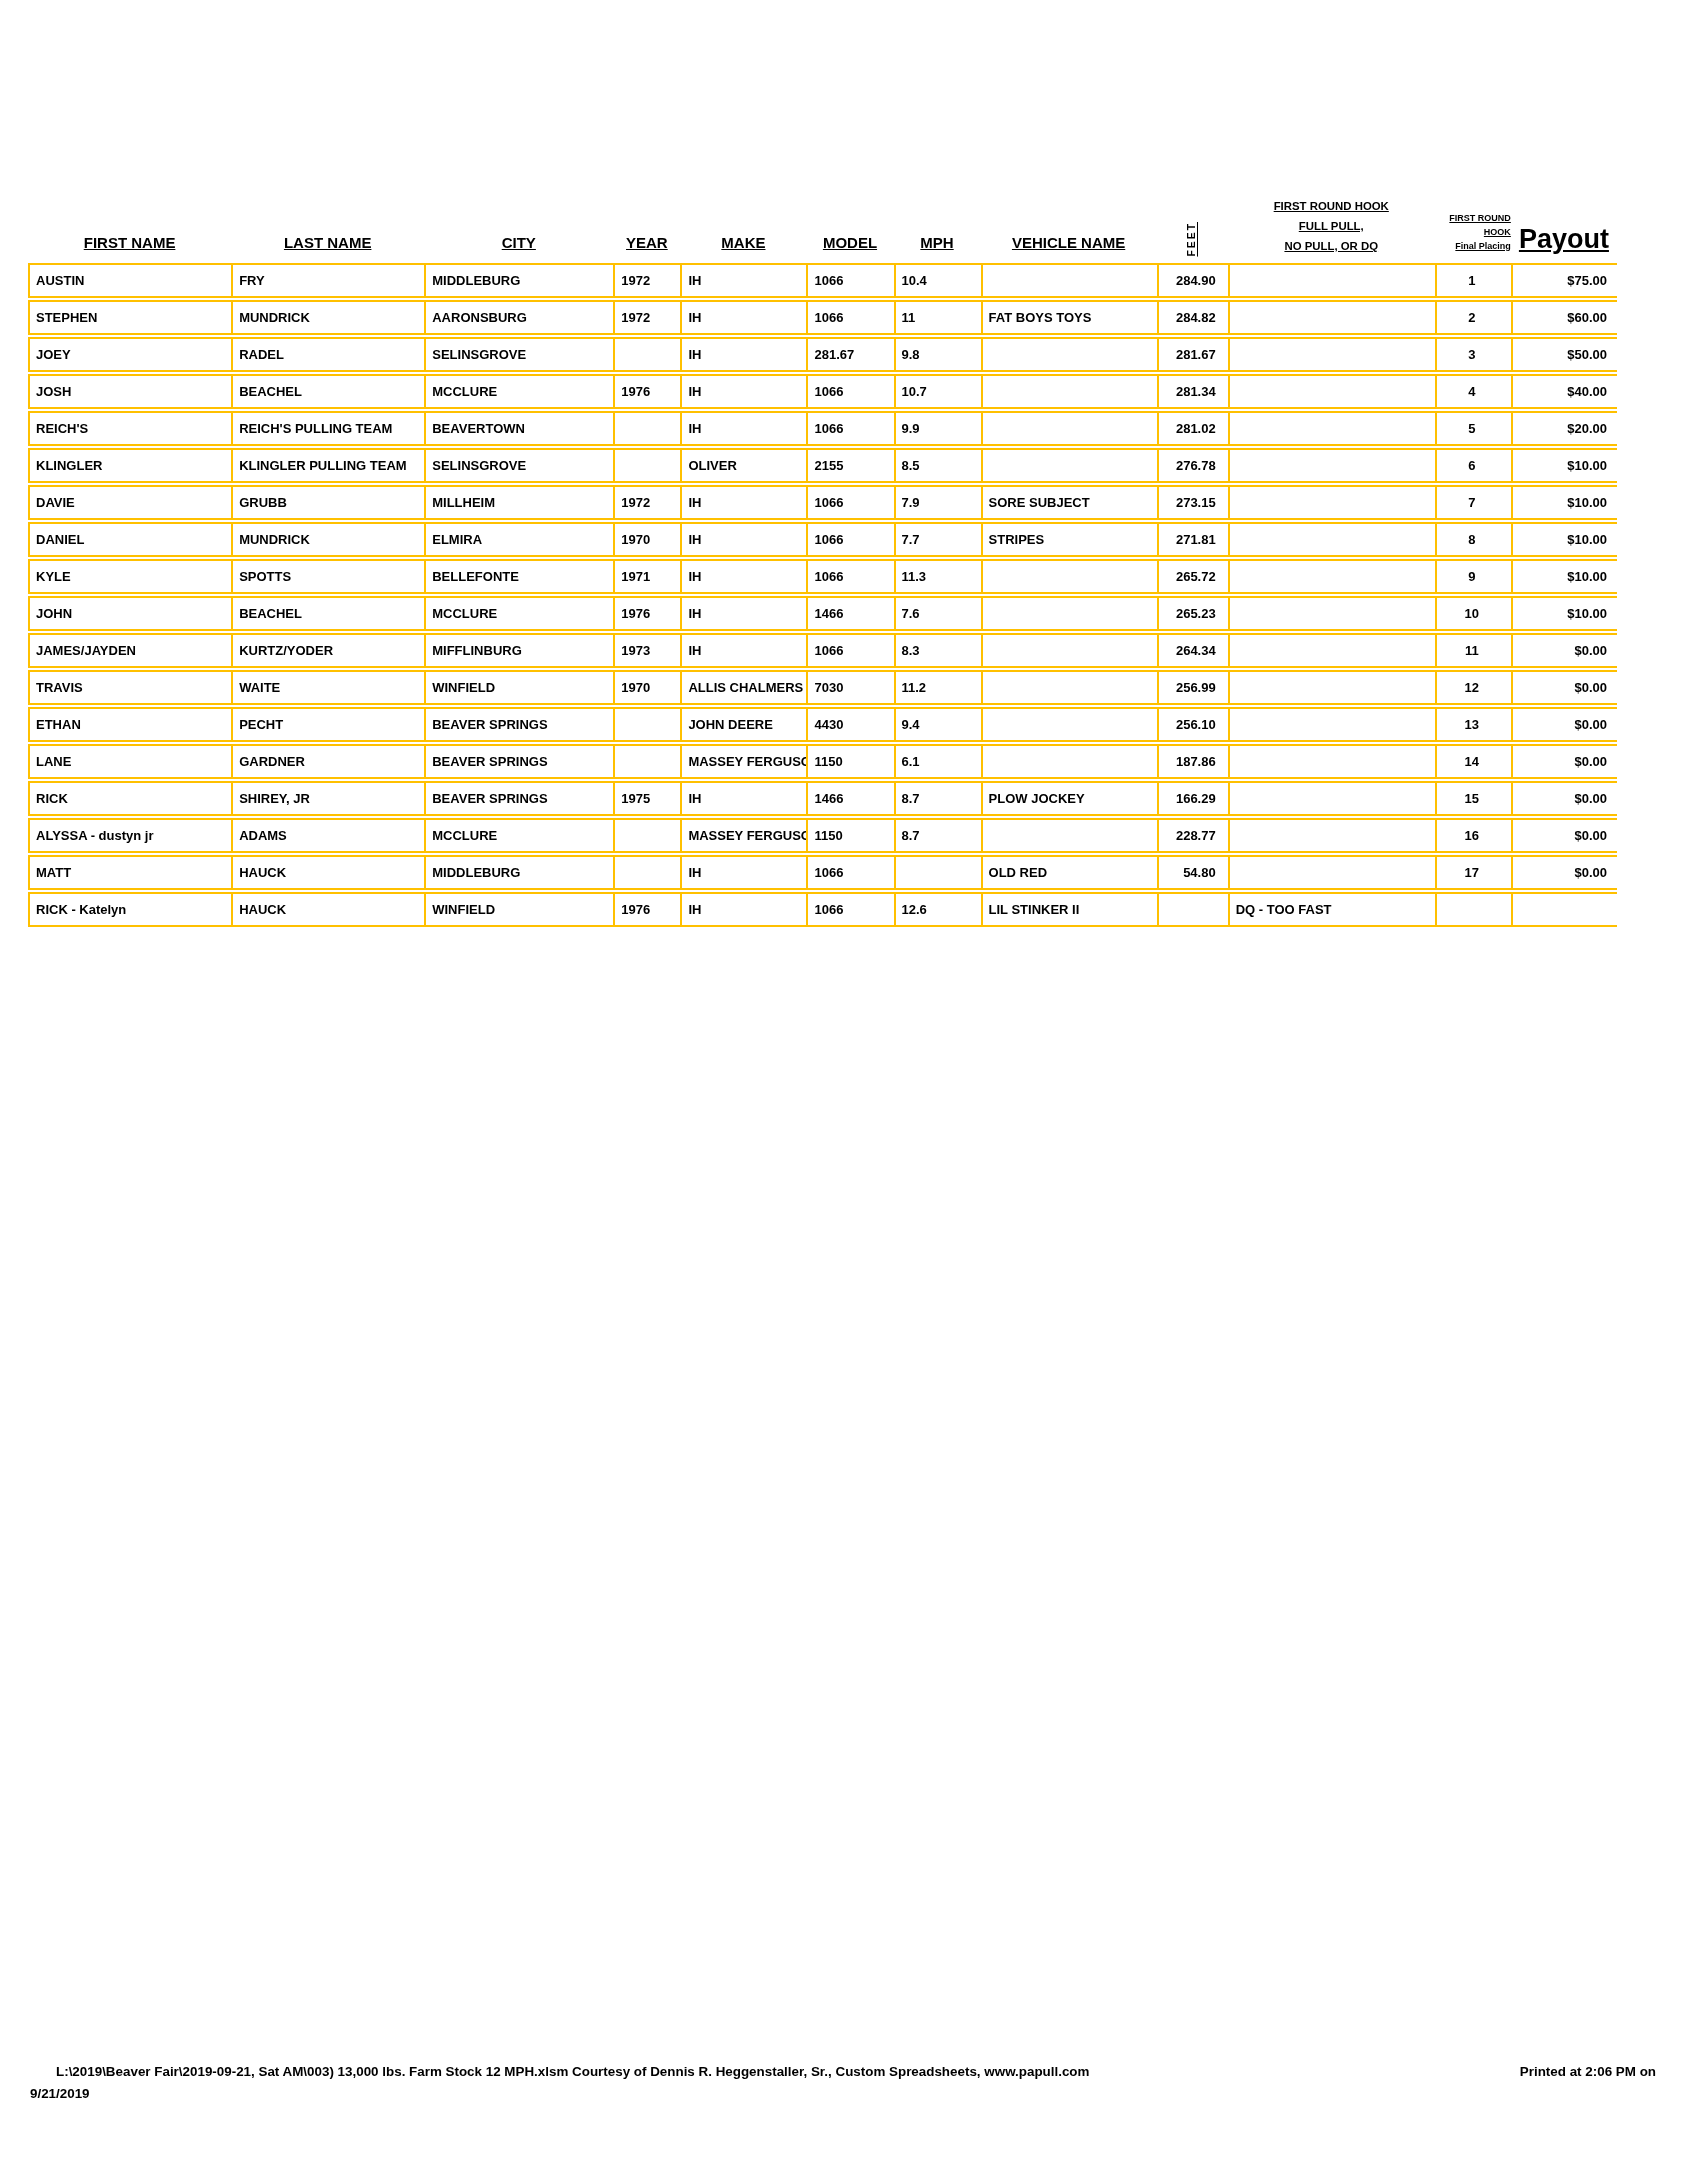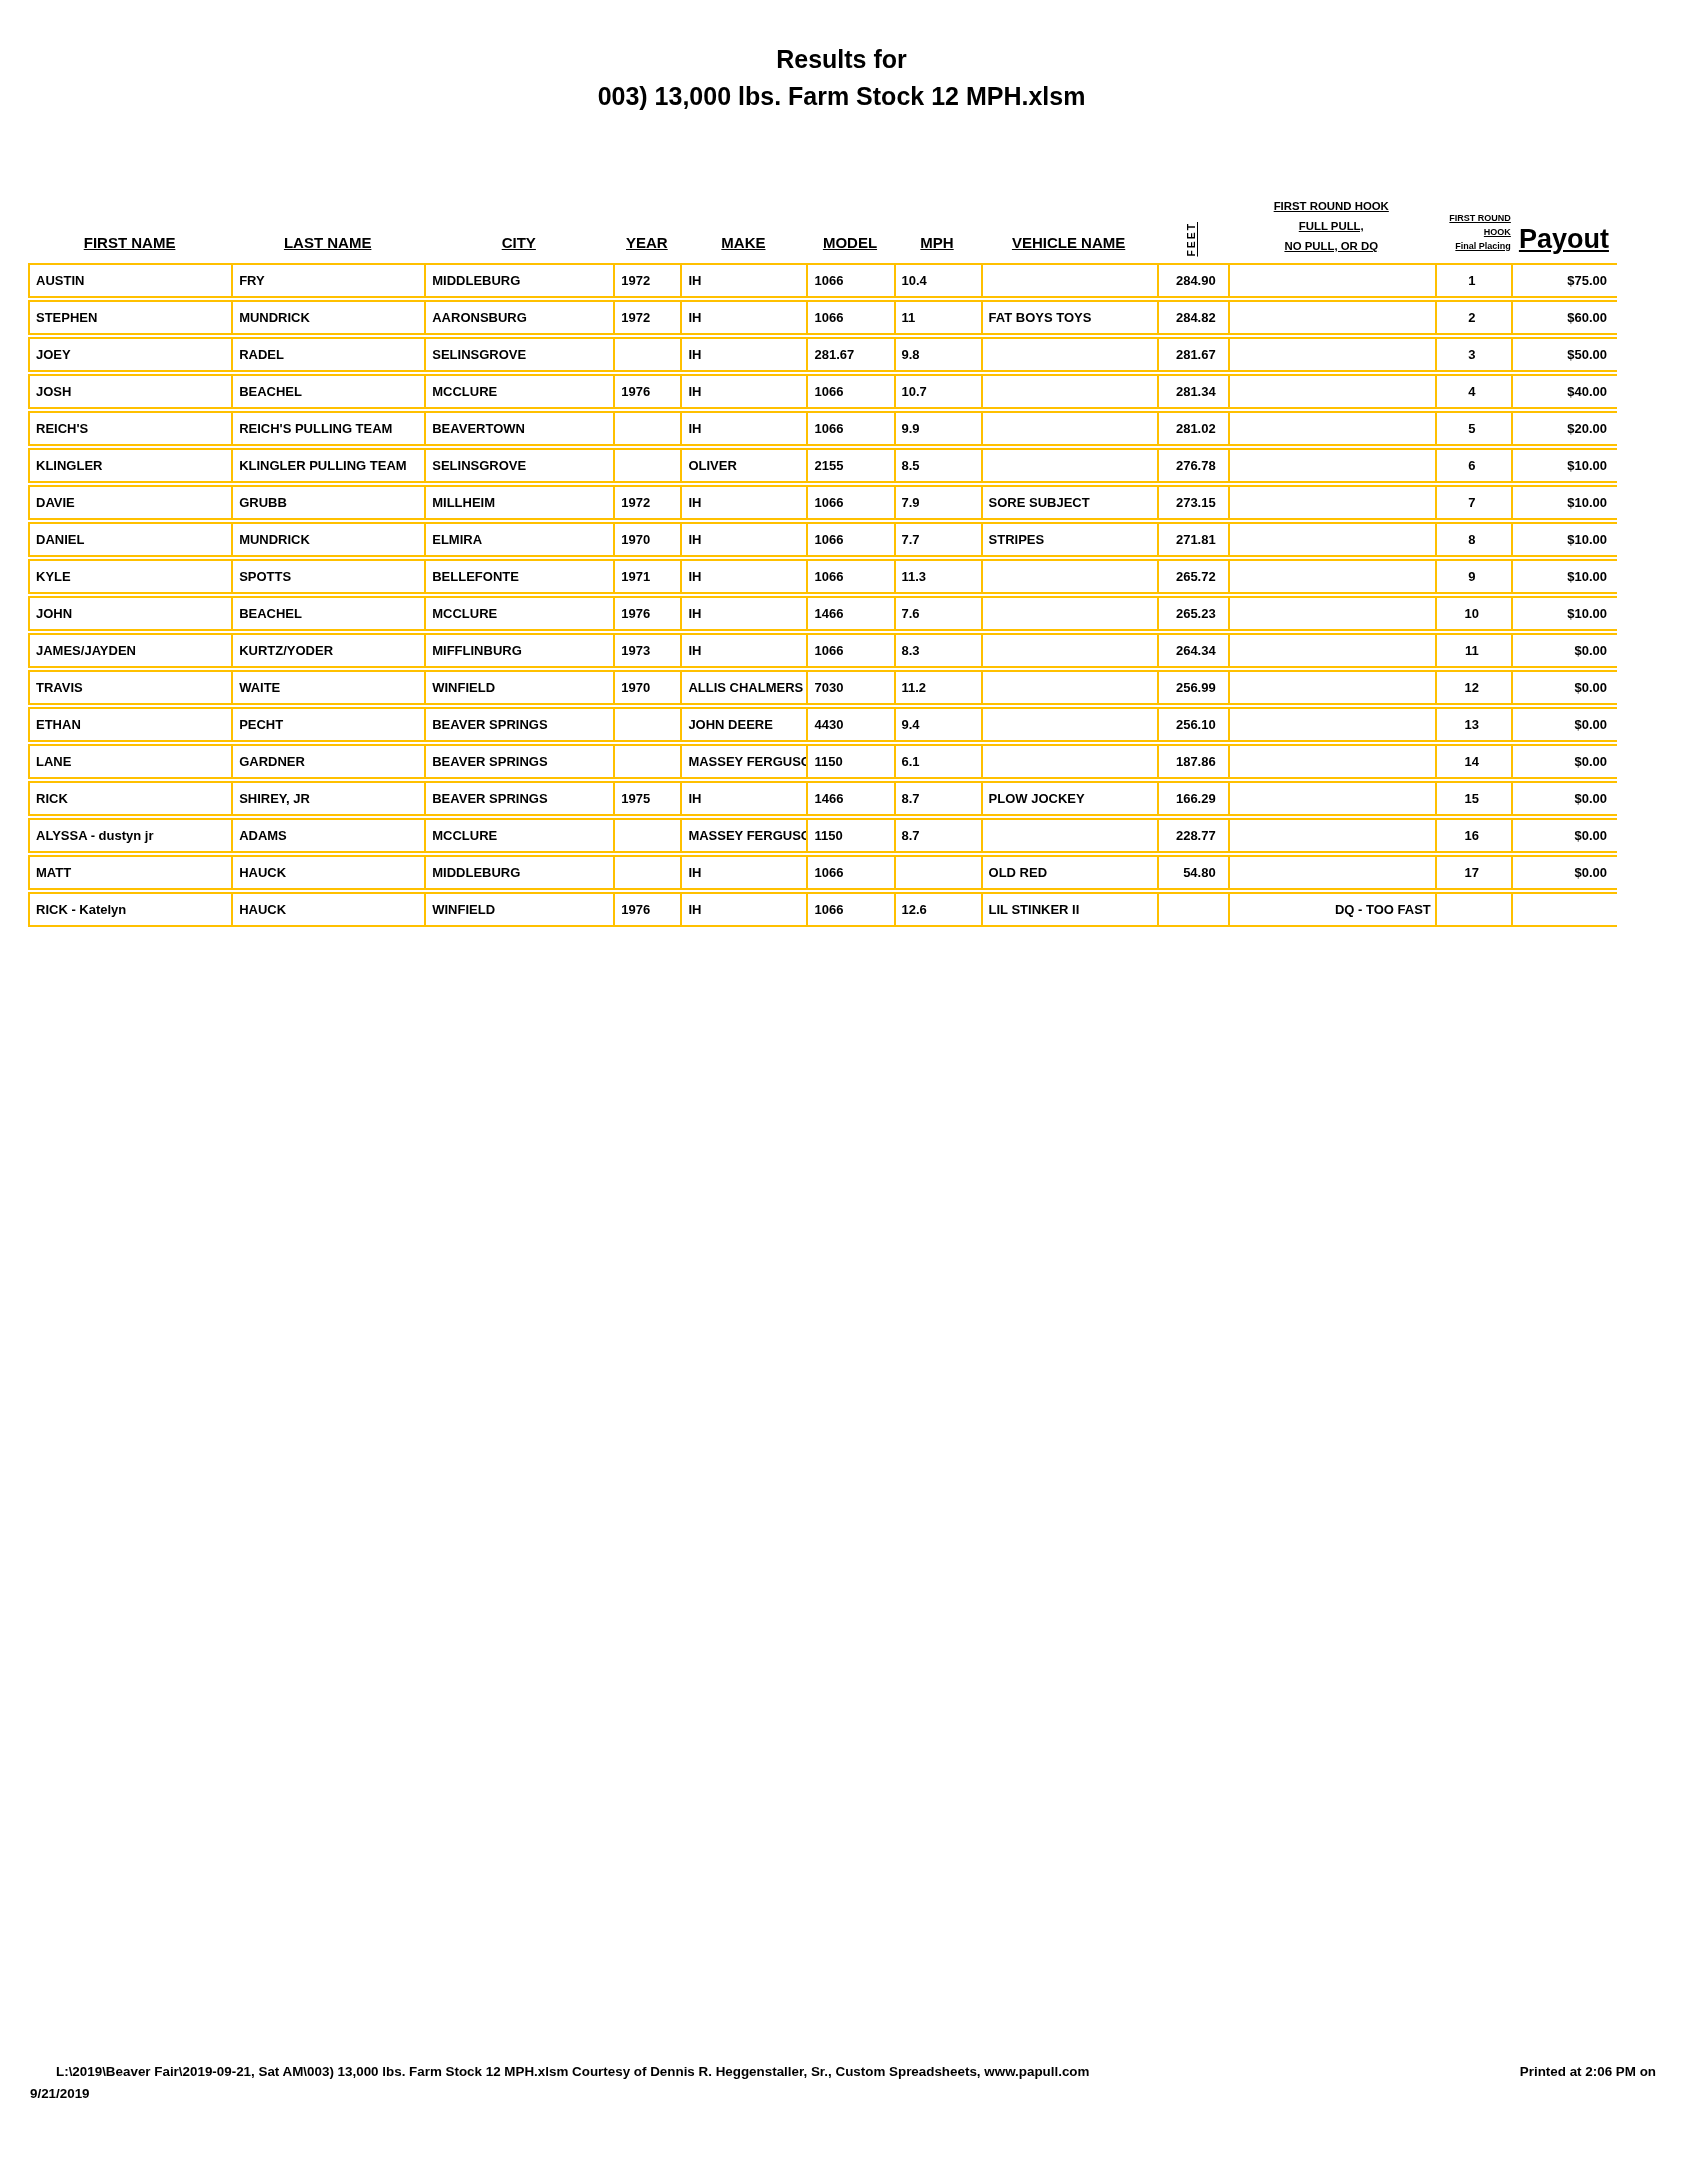--- a/index.html
+++ b/index.html
@@ -44,36 +44,32 @@
     border-left: 2px solid var(--gold);
     border-right: none;
     height: 35px;
     font-size: 13px; font-weight: bold;
     padding: 0 4px 0 6px;
     white-space: nowrap; overflow: hidden;
     vertical-align: middle;
     background: #ffffff;
   }
   tbody td.c8  { text-align: right; padding-right: 12px; }
-  tbody td.c9  { text-align: right; }
+  tbody td.c9  { text-align: left; }
   tbody td.c10 { text-align: center; padding-left: 0; }
   tbody td.c11 { text-align: right; padding-right: 10px; }
 
   .footer { position: absolute; left: 30px; width: 1626px; top: 2061px; font-size: 13.4px; line-height: 22px; }
   .footer-line1 { display: flex; justify-content: space-between; margin-left: 26px; }
 </style>
 </head>
 <body>
 
 <div class="page">
 
-  <div class="title-block">
-    <div class="title-line1">Results for</div>
-    <div class="title-line2">003) 13,000 lbs. Farm Stock 12 MPH.xlsm</div>
-  </div>
 
   <table class="results">
     <colgroup>
       <col style="width:203px">
         <col style="width:193px">
         <col style="width:189px">
       <col style="width:67px">
         <col style="width:126px">
         <col style="width:87px">
       <col style="width:87px">

